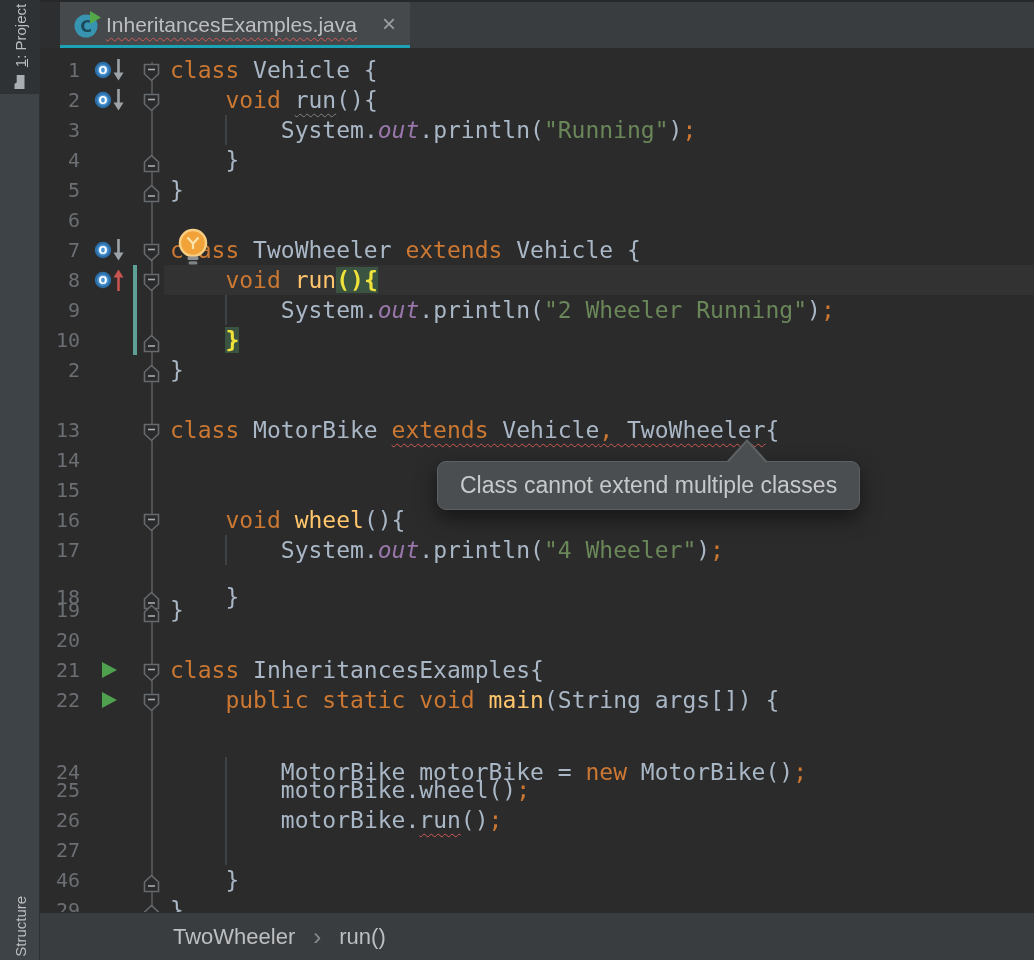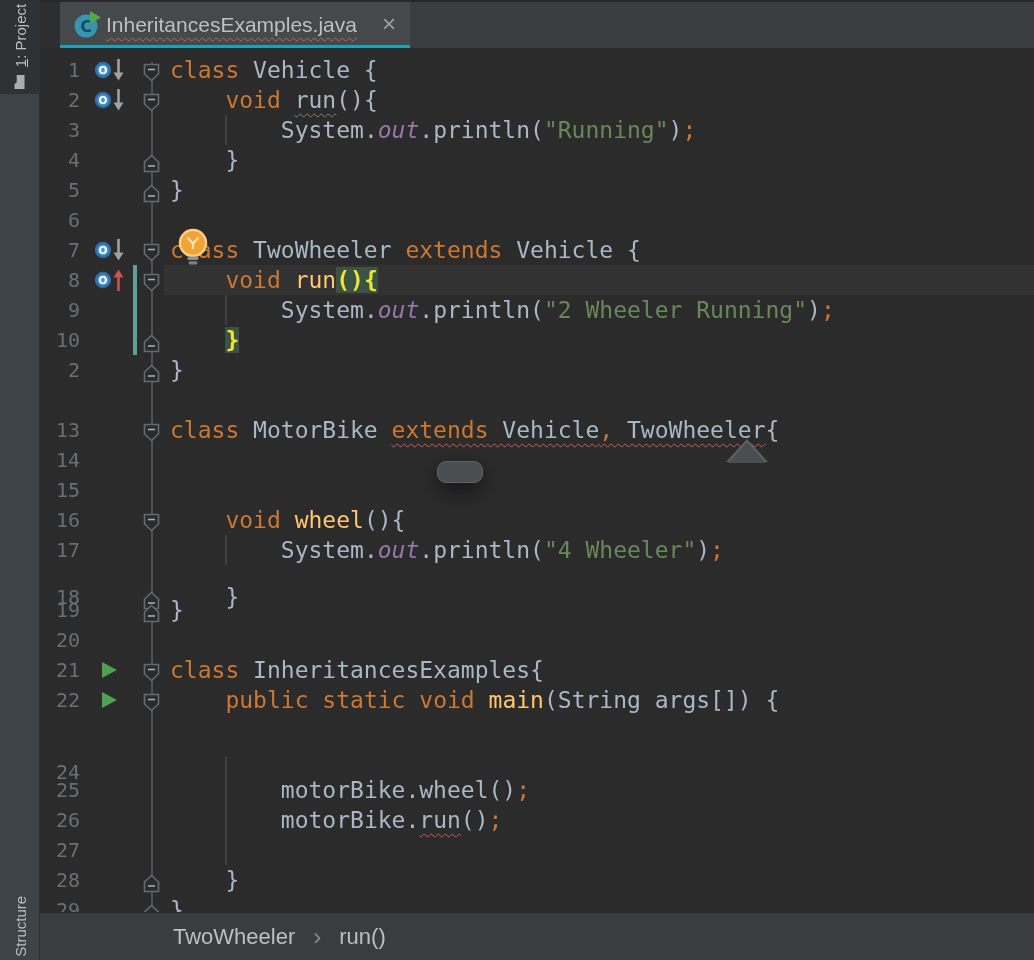--- a/index.html
+++ b/index.html
@@ -291,56 +291,58 @@
         </svg></span>
       <span class="fmark"><svg width="17" height="20" viewBox="0 0 17 20">
           <polygon points="1.5,1.5 15.5,1.5 15.5,11 8.5,17.5 1.5,11" fill="#2B2B2B" stroke="#666A6E" stroke-width="1.6"></polygon>
           <line x1="5" y1="6.5" x2="12" y2="6.5" stroke="#A7ABAF" stroke-width="1.6"></line>
         </svg></span>
       <span class="code" style="left: 185.4px;"><span class="tk-kw">public</span><span class="tk-pl"> </span><span class="tk-kw">static</span><span class="tk-pl"> </span><span class="tk-kw">void</span><span class="tk-pl"> </span><span class="tk-meth">main</span><span class="tk-pl">(String args[]) {</span></span>
     </div>
     <div class="line" style="top: 709px;">
       <div class="guide-seg"></div>
       <span class="lnum">24</span>
+      <span class="code" style="left: 240.8px;"><span class="tk-pl">MotorBike motorBike = </span><span class="tk-kw">new</span><span class="tk-pl"> MotorBike()</span><span class="tk-semi">;</span></span>
     </div>
     <div class="line" style="top: 727px;">
       <div class="guide-seg"></div>
       <span class="lnum">25</span>
       <span class="code" style="left: 240.8px;"><span class="tk-pl">motorBike.wheel()</span><span class="tk-semi">;</span></span>
     </div>
     <div class="line" style="top: 757px;">
       <div class="guide-seg"></div>
       <span class="lnum">26</span>
       <span class="code" style="left: 240.8px;"><span class="tk-pl">motorBike.</span><span class="tk-pl u-err">run</span><span class="tk-pl">()</span><span class="tk-semi">;</span></span>
     </div>
     <div class="line" style="top: 787px;">
       <div class="guide-seg"></div>
       <span class="lnum">27</span>
       <span class="code" style="left: 130px;"></span>
     </div>
     <div class="line" style="top: 817px;">
-      <span class="lnum">28</span>
+      <span class="lnum">46</span>
       <span class="fmark"><svg width="17" height="20" viewBox="0 0 17 20">
           <polygon points="1.5,9 8.5,2.5 15.5,9 15.5,18.5 1.5,18.5" fill="#2B2B2B" stroke="#666A6E" stroke-width="1.6"></polygon>
           <line x1="5" y1="13" x2="12" y2="13" stroke="#A7ABAF" stroke-width="1.6"></line>
         </svg></span>
       <span class="code" style="left: 185.4px;"><span class="tk-pl">}</span></span>
     </div>
     <div class="line" style="top: 847px;">
       <span class="lnum">29</span>
       <span class="fmark"><svg width="17" height="20" viewBox="0 0 17 20">
           <polygon points="1.5,9 8.5,2.5 15.5,9 15.5,18.5 1.5,18.5" fill="#2B2B2B" stroke="#666A6E" stroke-width="1.6"></polygon>
           <line x1="5" y1="13" x2="12" y2="13" stroke="#A7ABAF" stroke-width="1.6"></line>
         </svg></span>
       <span class="code" style="left: 130px;"><span class="tk-pl">}</span></span>
     </div>
   </div>
 
 <div id="tooltip">
   <div id="tooltip-arrow-outer"></div>
   <div id="tooltip-arrow-inner"></div>
+  <span>Class cannot extend multiple classes</span>
 </div>
 
 <div id="breadcrumb-bar">
     <span class="crumb">TwoWheeler</span>
     <span class="crumb-sep">›</span>
     <span class="crumb">run()</span>
   </div>
 
 </body></html>

